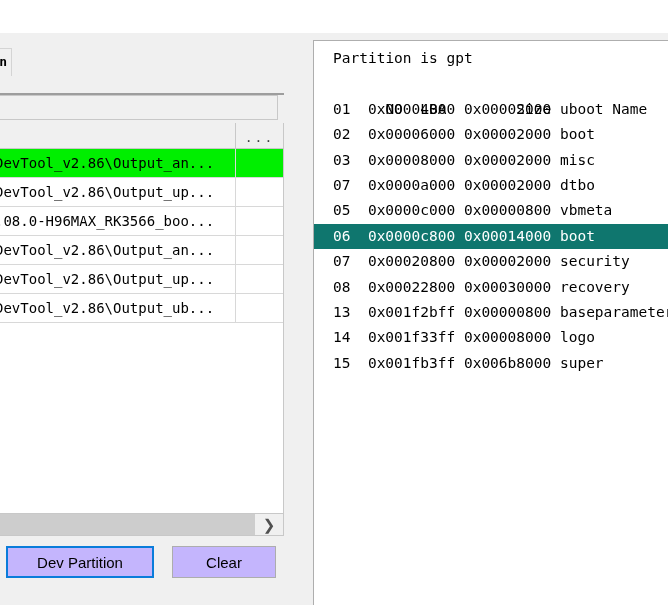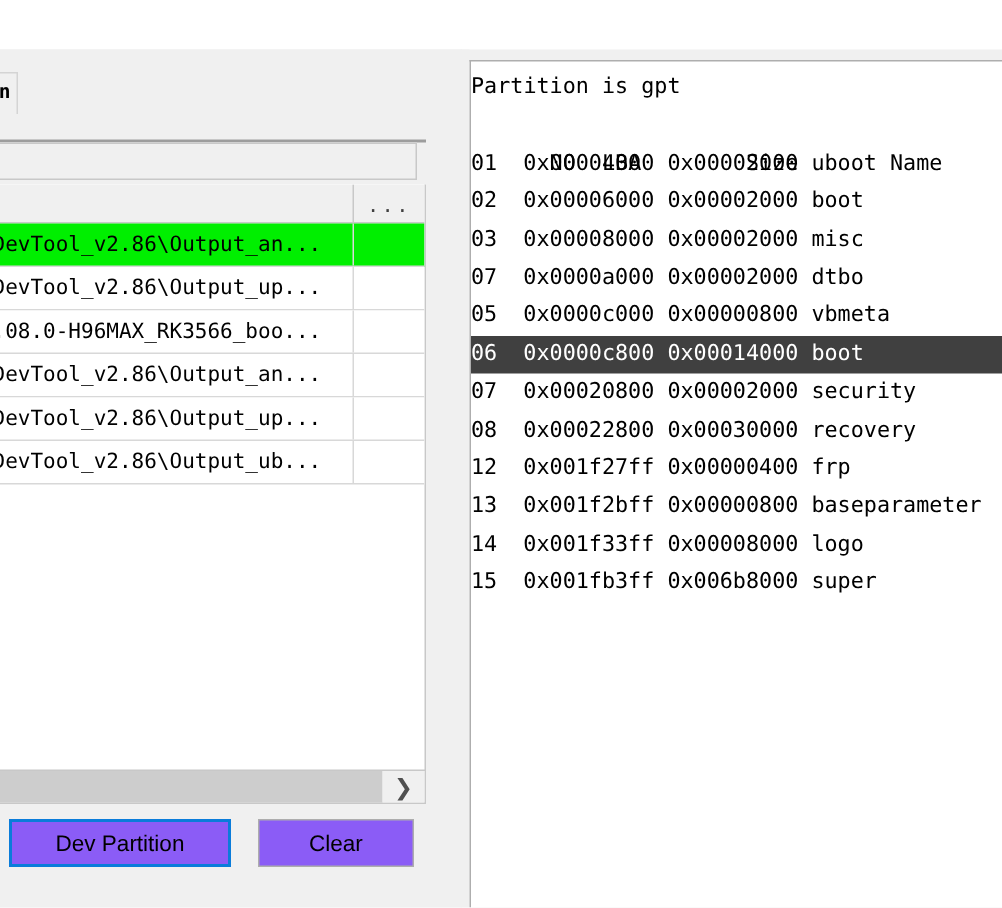--- a/index.html
+++ b/index.html
@@ -188,21 +188,21 @@
     position: absolute;
     left: 0;
     top: 513px;
     width: 304px;
     height: 40px;
   }
   .dlg-button {
     position: absolute;
     top: 0;
     height: 32px;
-    background: #8b5cf6;
+    background: #c4b5fd;
     border: 1px solid #adadad;
     box-sizing: border-box;
     font-family: "Liberation Sans", sans-serif;
     font-size: 15px;
     color: #000000;
     display: flex;
     align-items: center;
     justify-content: center;
     cursor: default;
   }
@@ -237,25 +237,25 @@
     right: 0;
     padding-top: 5px;
   }
   .part-line {
     height: 25.4px;
     line-height: 25.4px;
     font-family: "DejaVu Sans Mono", monospace;
     font-size: 14.5px;
     color: #000000;
     white-space: pre;
-    padding-left: 0;
+    padding-left: 19px;
     box-sizing: border-box;
   }
   .part-line.highlight {
-    background: #404040;
+    background: #0f766e;
     color: #ffffff;
   }
   
   .col-no { display: inline-block; width: 2ch; }
   .col-gap1 { display: inline-block; width: 2ch; }
   .col-lba { display: inline-block; width: 10ch; }
   .col-gap2 { display: inline-block; width: 1ch; }
   .col-size { display: inline-block; width: 10ch; }
   .col-gap3 { display: inline-block; width: 1ch; }
 
@@ -349,19 +349,18 @@
     </div>
     <div id="partition-rows">
         <div class="part-line"><span class="col-no">01</span><span class="col-gap1"> </span><span class="col-lba">0x00004000</span><span class="col-gap2"> </span><span class="col-size">0x00002000</span><span class="col-gap3"> </span><span>uboot</span></div>
         <div class="part-line"><span class="col-no">02</span><span class="col-gap1"> </span><span class="col-lba">0x00006000</span><span class="col-gap2"> </span><span class="col-size">0x00002000</span><span class="col-gap3"> </span><span>boot</span></div>
         <div class="part-line"><span class="col-no">03</span><span class="col-gap1"> </span><span class="col-lba">0x00008000</span><span class="col-gap2"> </span><span class="col-size">0x00002000</span><span class="col-gap3"> </span><span>misc</span></div>
         <div class="part-line"><span class="col-no">07</span><span class="col-gap1"> </span><span class="col-lba">0x0000a000</span><span class="col-gap2"> </span><span class="col-size">0x00002000</span><span class="col-gap3"> </span><span>dtbo</span></div>
         <div class="part-line"><span class="col-no">05</span><span class="col-gap1"> </span><span class="col-lba">0x0000c000</span><span class="col-gap2"> </span><span class="col-size">0x00000800</span><span class="col-gap3"> </span><span>vbmeta</span></div>
         <div class="part-line highlight"><span class="col-no">06</span><span class="col-gap1"> </span><span class="col-lba">0x0000c800</span><span class="col-gap2"> </span><span class="col-size">0x00014000</span><span class="col-gap3"> </span><span>boot</span></div>
         <div class="part-line"><span class="col-no">07</span><span class="col-gap1"> </span><span class="col-lba">0x00020800</span><span class="col-gap2"> </span><span class="col-size">0x00002000</span><span class="col-gap3"> </span><span>security</span></div>
         <div class="part-line"><span class="col-no">08</span><span class="col-gap1"> </span><span class="col-lba">0x00022800</span><span class="col-gap2"> </span><span class="col-size">0x00030000</span><span class="col-gap3"> </span><span>recovery</span></div>
-        <div class="part-line"><span class="col-no">12</span><span class="col-gap1"> </span><span class="col-lba">0x001f27ff</span><span class="col-gap2"> </span><span class="col-size">0x00000400</span><span class="col-gap3"> </span><span>frp</span></div>
         <div class="part-line"><span class="col-no">13</span><span class="col-gap1"> </span><span class="col-lba">0x001f2bff</span><span class="col-gap2"> </span><span class="col-size">0x00000800</span><span class="col-gap3"> </span><span>baseparameter</span></div>
         <div class="part-line"><span class="col-no">14</span><span class="col-gap1"> </span><span class="col-lba">0x001f33ff</span><span class="col-gap2"> </span><span class="col-size">0x00008000</span><span class="col-gap3"> </span><span>logo</span></div>
         <div class="part-line"><span class="col-no">15</span><span class="col-gap1"> </span><span class="col-lba">0x001fb3ff</span><span class="col-gap2"> </span><span class="col-size">0x006b8000</span><span class="col-gap3"> </span><span>super</span></div>
       </div>
   </div>
 </div>
 
 </body></html>

